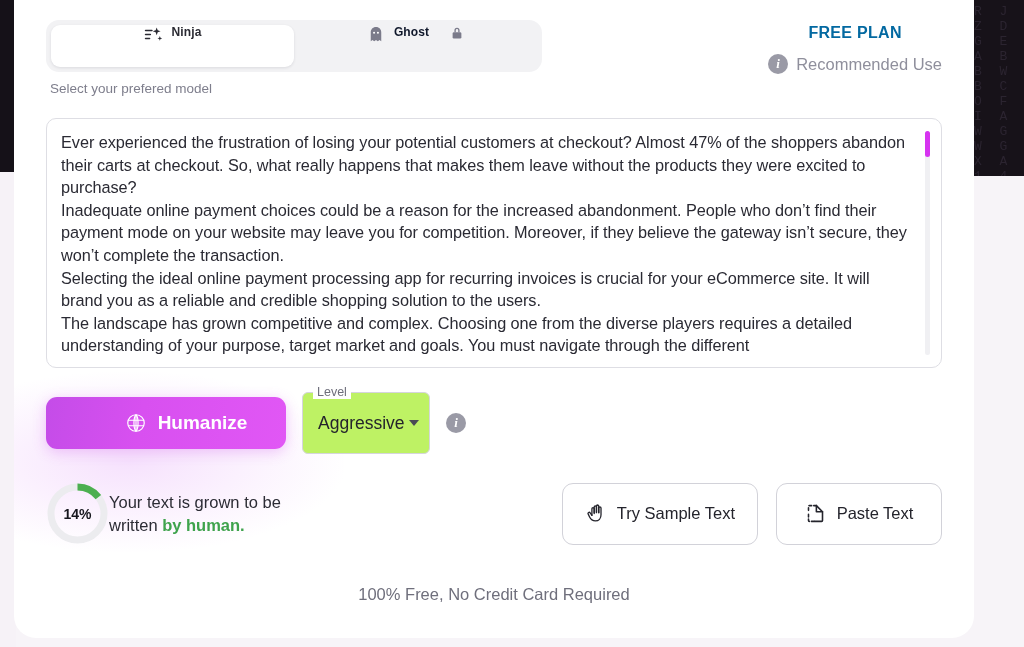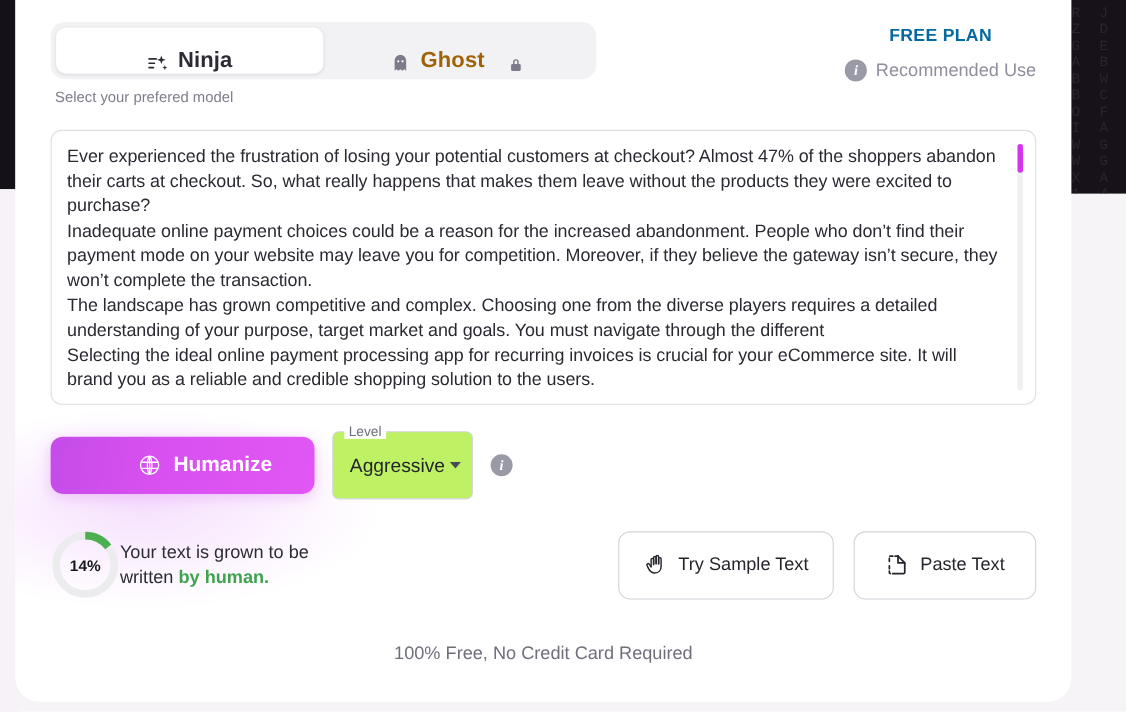--- a/index.html
+++ b/index.html
@@ -96,35 +96,35 @@
     display: flex;
     background: #f2f2f4;
     border-radius: 13px;
     padding: 5px;
     height: 52px;
   }
 
   .tab {
     flex: 1;
     display: flex;
-    align-items: flex-end;
+    align-items: flex-start;
     justify-content: center;
     gap: 9px;
     border-radius: 9px;
-    font-size: 20px;
+    font-size: 12px;
     font-weight: bold;
     cursor: pointer;
     user-select: none;
   }
   .tab.active {
     background: #ffffff;
     color: #2b2b33;
     box-shadow: 0 1px 3px rgba(20,20,40,0.10);
   }
-  .tab.inactive { color: #a16207; }
+  .tab.inactive { color: #0f172a; }
 
   .tab-icon { display: flex; align-items: center; }
   .tab-label { letter-spacing: 0.1px; }
 
   .tabs-hint {
     margin-top: 9px;
     margin-left: 4px;
     font-size: 13.5px;
     color: #7e7e8c;
   }
@@ -386,22 +386,22 @@
           <span class="info-circle">i</span>
           <span>Recommended Use</span>
         </div>
       </div>
 
     </div>
 
     <div class="editor">
       <p>Ever experienced the frustration of losing your potential customers at checkout? Almost 47% of the shoppers abandon their carts at checkout. So, what really happens that makes them leave without the products they were excited to purchase?</p>
       <p>Inadequate online payment choices could be a reason for the increased abandonment. People who don’t find their payment mode on your website may leave you for competition. Moreover, if they believe the gateway isn’t secure, they won’t complete the transaction.</p>
+      <p>Selecting the ideal online payment processing app for recurring invoices is crucial for your eCommerce site. It will brand you as a reliable and credible shopping solution to the users.</p>
       <p>The landscape has grown competitive and complex. Choosing one from the diverse players requires a detailed understanding of your purpose, target market and goals. You must navigate through the different</p>
-      <p>Selecting the ideal online payment processing app for recurring invoices is crucial for your eCommerce site. It will brand you as a reliable and credible shopping solution to the users.</p>
       <div class="scroll-track">
         <div class="scroll-thumb"></div>
       </div>
     </div>
 
     <div class="controls">
 
       <button class="humanize-btn">
         <span style="display:flex;">
           <svg width="22" height="22" viewBox="0 0 24 24" fill="none" stroke="#ffffff" stroke-width="1.3">

